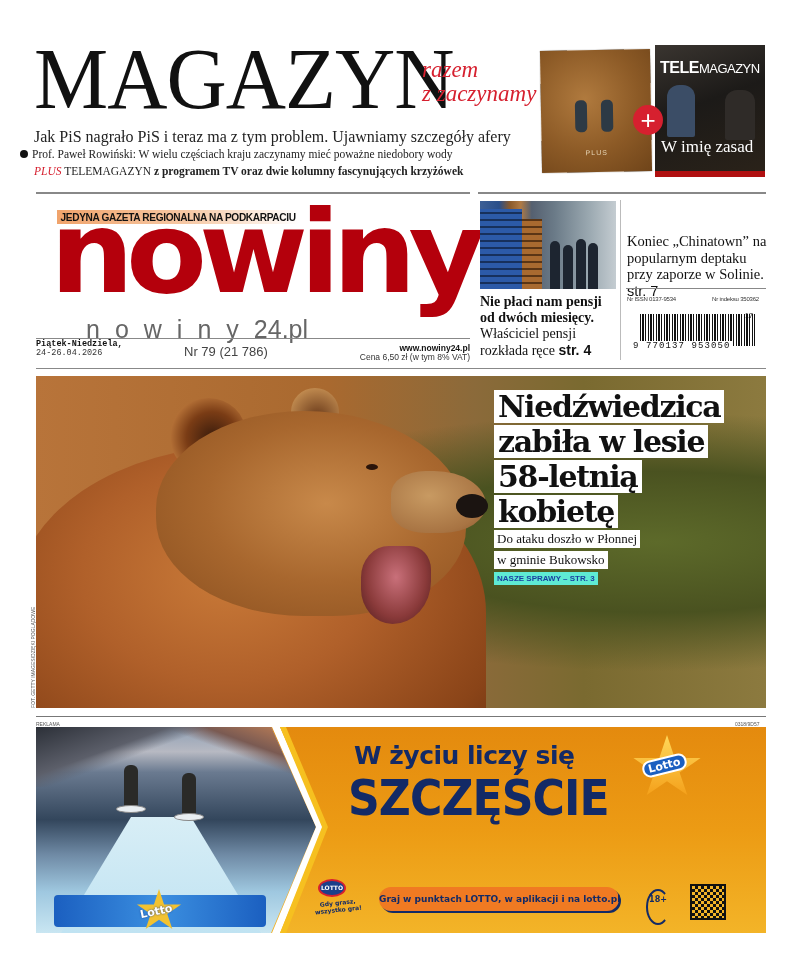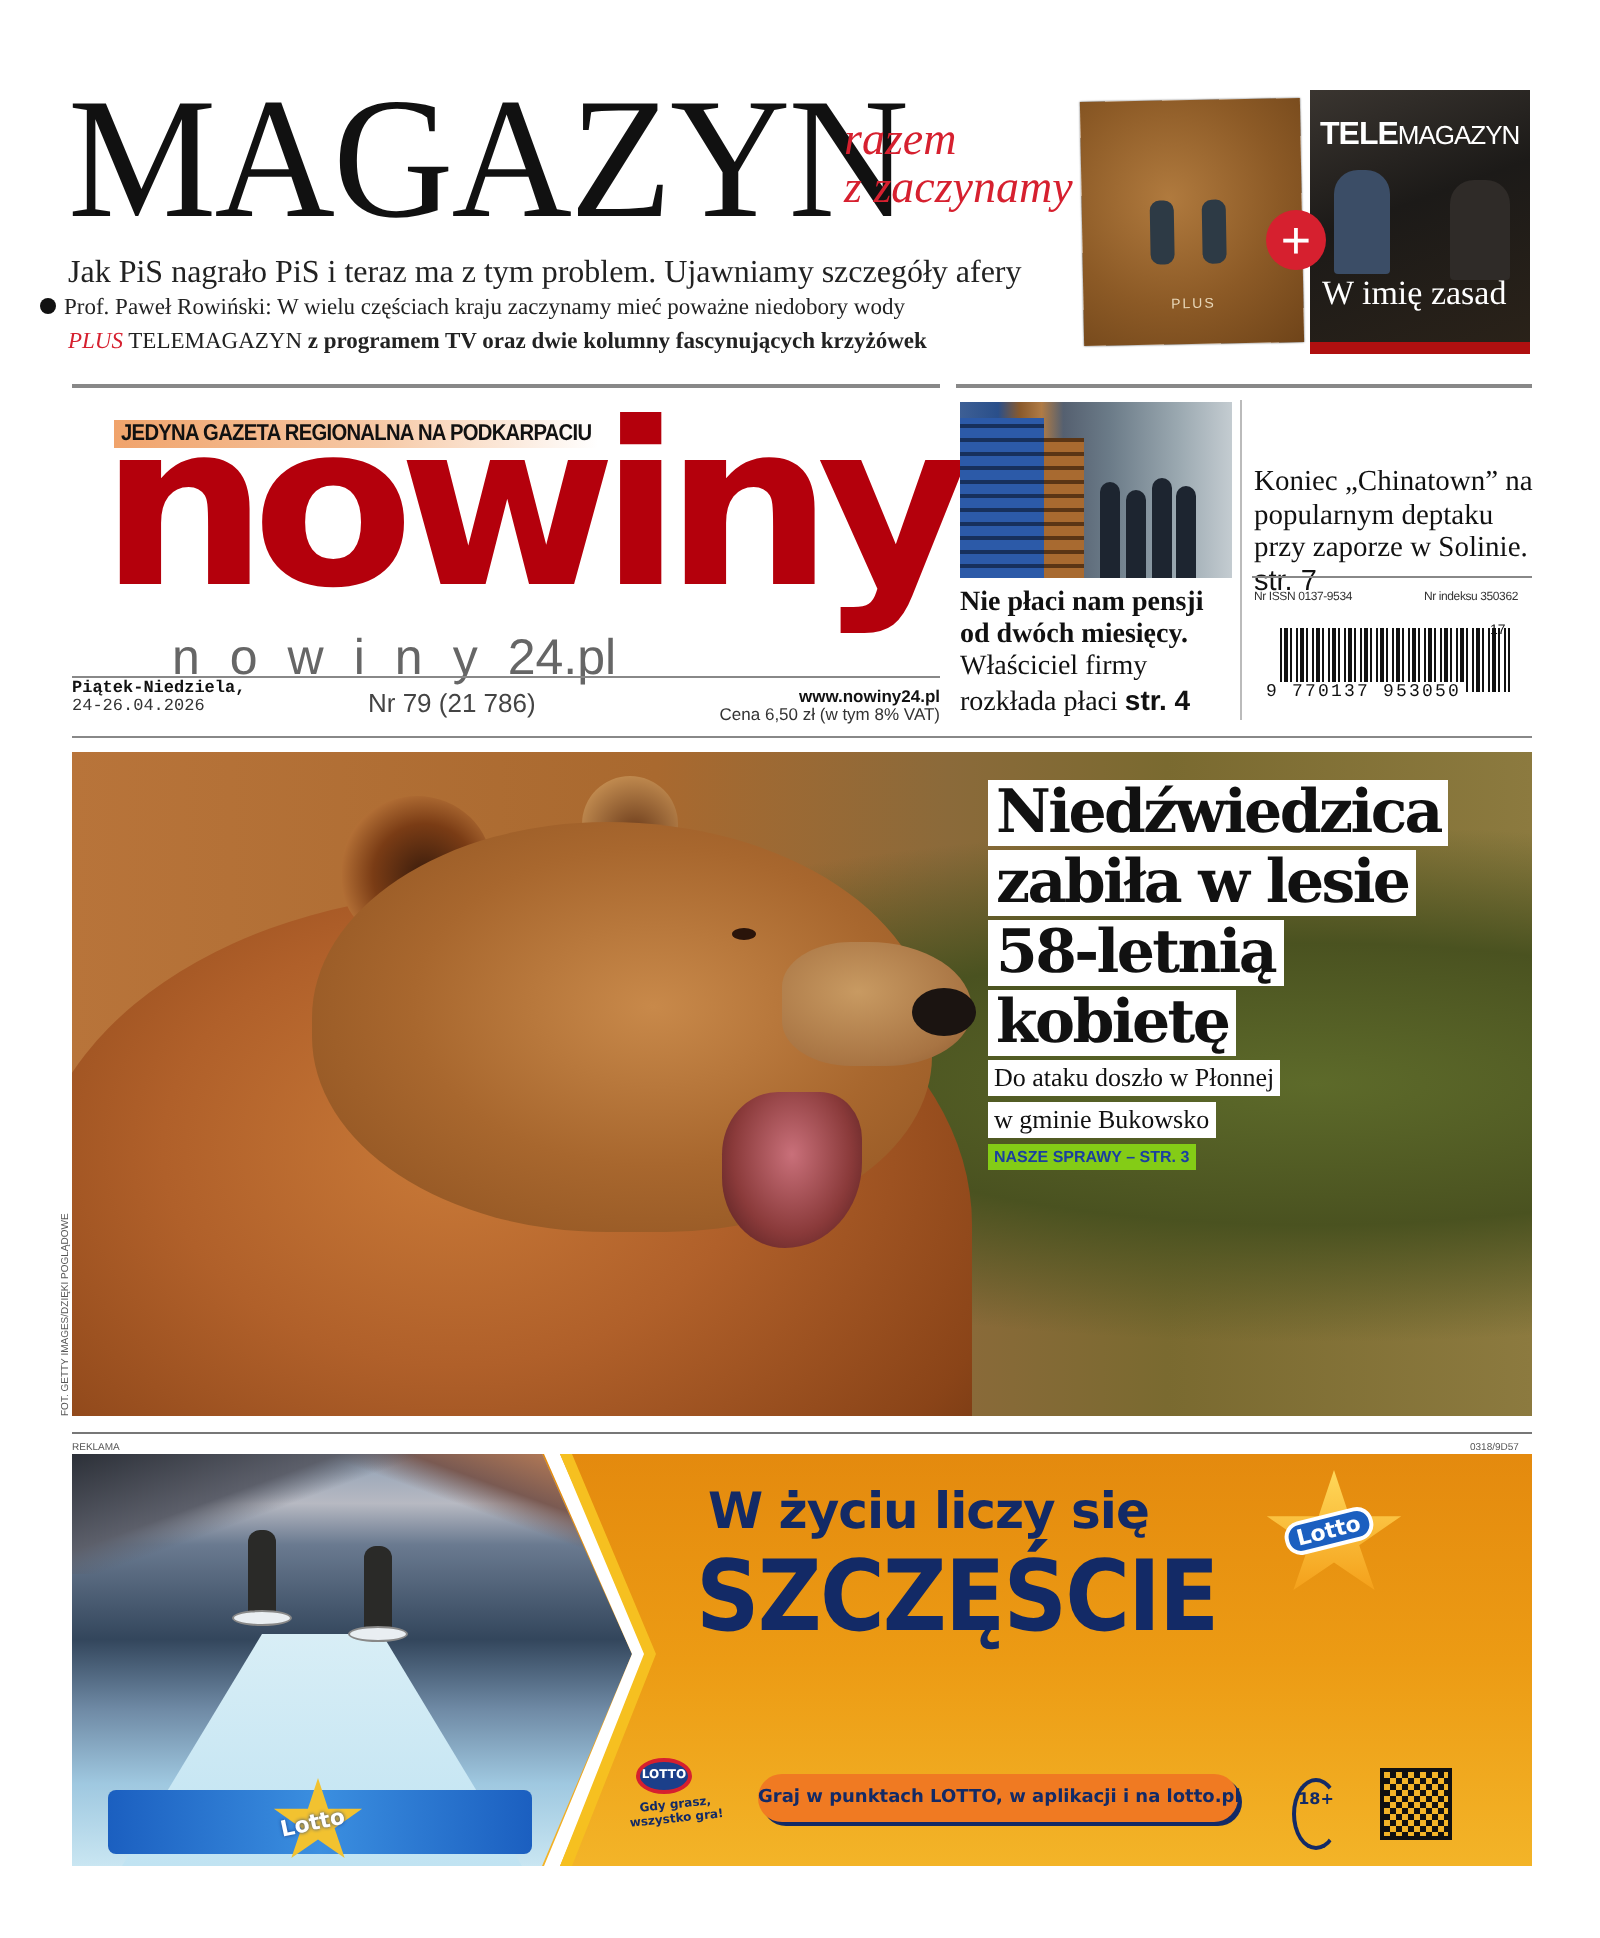--- a/index.html
+++ b/index.html
@@ -69,21 +69,21 @@
   .bear-nose { position: absolute; left: 420px; top: 118px; width: 32px; height: 24px; border-radius: 50%; background: #1b1411; }
   .bear-mouth { position: absolute; left: 325px; top: 170px; width: 70px; height: 78px; border-radius: 40% 30% 55% 45%; background: radial-gradient(ellipse at 50% 40%, #c9707a 0%, #8a3a3a 60%, #4a1a1a 100%); }
   .bear-ear1 { position: absolute; left: 135px; top: 22px; width: 75px; height: 72px; border-radius: 50% 50% 40% 40%; background: radial-gradient(circle at 55% 55%, #3a1c0c 0%, #7a3c15 45%, #c07b3d 80%); }
   .bear-ear2 { position: absolute; left: 255px; top: 12px; width: 48px; height: 48px; border-radius: 50% 50% 40% 40%; background: radial-gradient(circle at 55% 60%, #6a3a1a 0%, #c08a4f 75%); }
   .bear-eye { position: absolute; left: 330px; top: 88px; width: 12px; height: 6px; border-radius: 50%; background: #2a140a; }
   .photo-credit { left: 30px; top: 608px; width: 8px; height: 100px; font-family: "Liberation Sans", sans-serif; font-size: 5px; color: #555; writing-mode: vertical-rl; transform: rotate(180deg); white-space: nowrap; }
 
   .head-lines { left: 494px; top: 390px; }
   .hl { display: block; width: max-content; background: #fff; color: #111; font-family: "DejaVu Serif", serif; font-weight: 700; font-size: 30px; line-height: 33px; letter-spacing: -1.3px; padding: 0 4px; margin-bottom: 2px; }
   .sub { display: block; width: max-content; background: #fff; color: #111; font-family: "Liberation Serif", serif; font-size: 13px; line-height: 18px; padding: 0 3px; margin-bottom: 3px; }
-  .kicker { display: block; width: max-content; background: #84cc16; color: #1a3fa0; font-family: "Liberation Sans", sans-serif; font-weight: 700; font-size: 8px; line-height: 13px; padding: 0 3px; margin-top: 1px; }
+  .kicker { display: block; width: max-content; background: #5eead4; color: #1a3fa0; font-family: "Liberation Sans", sans-serif; font-weight: 700; font-size: 8px; line-height: 13px; padding: 0 3px; margin-top: 1px; }
 
   
   .rule-ad { left: 36px; top: 716px; width: 730px; height: 1px; background: #777; }
   .ad-label { left: 36px; top: 721px; font-family: "Liberation Sans", sans-serif; font-size: 5px; color: #555; }
   .ad-code { left: 735px; top: 721px; font-family: "Liberation Sans", sans-serif; font-size: 5px; color: #555; }
   .ad { left: 36px; top: 727px; width: 730px; height: 206px; overflow: hidden; background: linear-gradient(180deg, #e48a0e 0%, #ec9b14 50%, #f3b428 100%); }
   .ad-photo { position: absolute; left: 0; top: 0; width: 280px; height: 206px; clip-path: polygon(0 0, 235px 0, 280px 100px, 235px 206px, 0 206px); background: linear-gradient(180deg, #8fa0b5 0%, #b7b9c2 12%, #6a7a90 22%, #33465c 45%, #6f8aa5 62%, #9fc8e0 80%, #c9e6f2 100%); }
   .ad-photo .mtn { position: absolute; top: 0; left: 0; width: 280px; height: 60px; background: linear-gradient(160deg, #2c3038 0%, #5c5f6a 30%, transparent 40%), linear-gradient(200deg, #d28a58 0%, #7a5a52 25%, transparent 35%); }
   .ad-photo .mat { position: absolute; left: 25px; top: 90px; width: 200px; height: 116px; background: linear-gradient(180deg, #d8eef6 0%, #c0e3f2 100%); clip-path: polygon(35% 0, 65% 0, 100% 100%, 0 100%); }
   .ad-photo .band { position: absolute; left: 18px; top: 168px; width: 212px; height: 32px; background: linear-gradient(90deg, #1b5fc0, #3b8fe0, #1b5fc0); border-radius: 4px; }
@@ -157,21 +157,21 @@
 <div class="abs teaser-photo">
   <div class="pal"></div>
   <div class="pal2"></div>
   <div class="fig" style="left:70px"></div>
   <div class="fig" style="left:83px; height:44px"></div>
   <div class="fig" style="left:96px; height:50px"></div>
   <div class="fig" style="left:108px; height:46px"></div>
 </div>
 <div class="abs teaser1">
   <b>Nie płaci nam pensji od dwóch miesięcy.</b>
-  <span>Właściciel firmy rozkłada płaci</span>
+  <span>Właściciel pensji rozkłada ręce</span>
   <span class="str">str. 4</span>
 </div>
 <div class="abs vsep"></div>
 <div class="abs teaser2">
   <span>Koniec „Chinatown” na popularnym deptaku przy zaporze w Solinie.</span><br>
   <span class="str">str. 7</span>
 </div>
 <div class="abs rule-right"></div>
 <div class="abs issn">Nr ISSN 0137-9534</div>
 <div class="abs index">Nr indeksu 350362</div>

